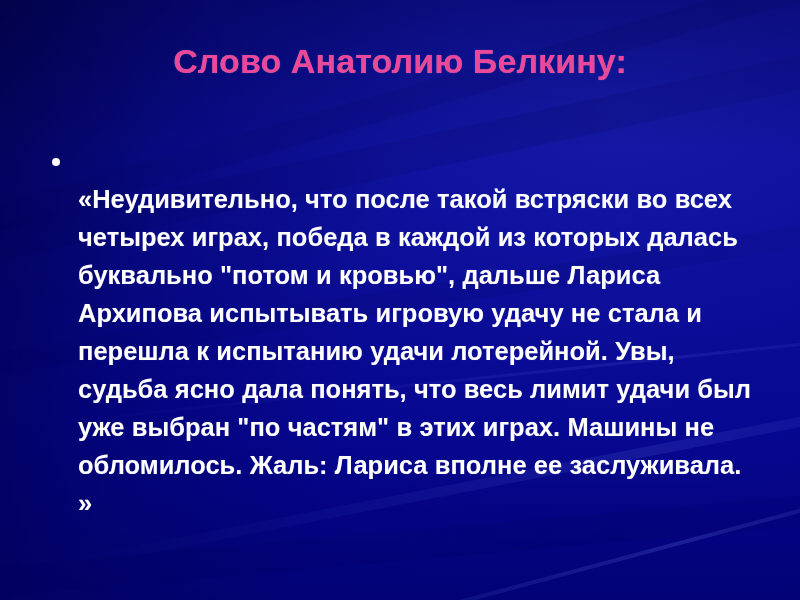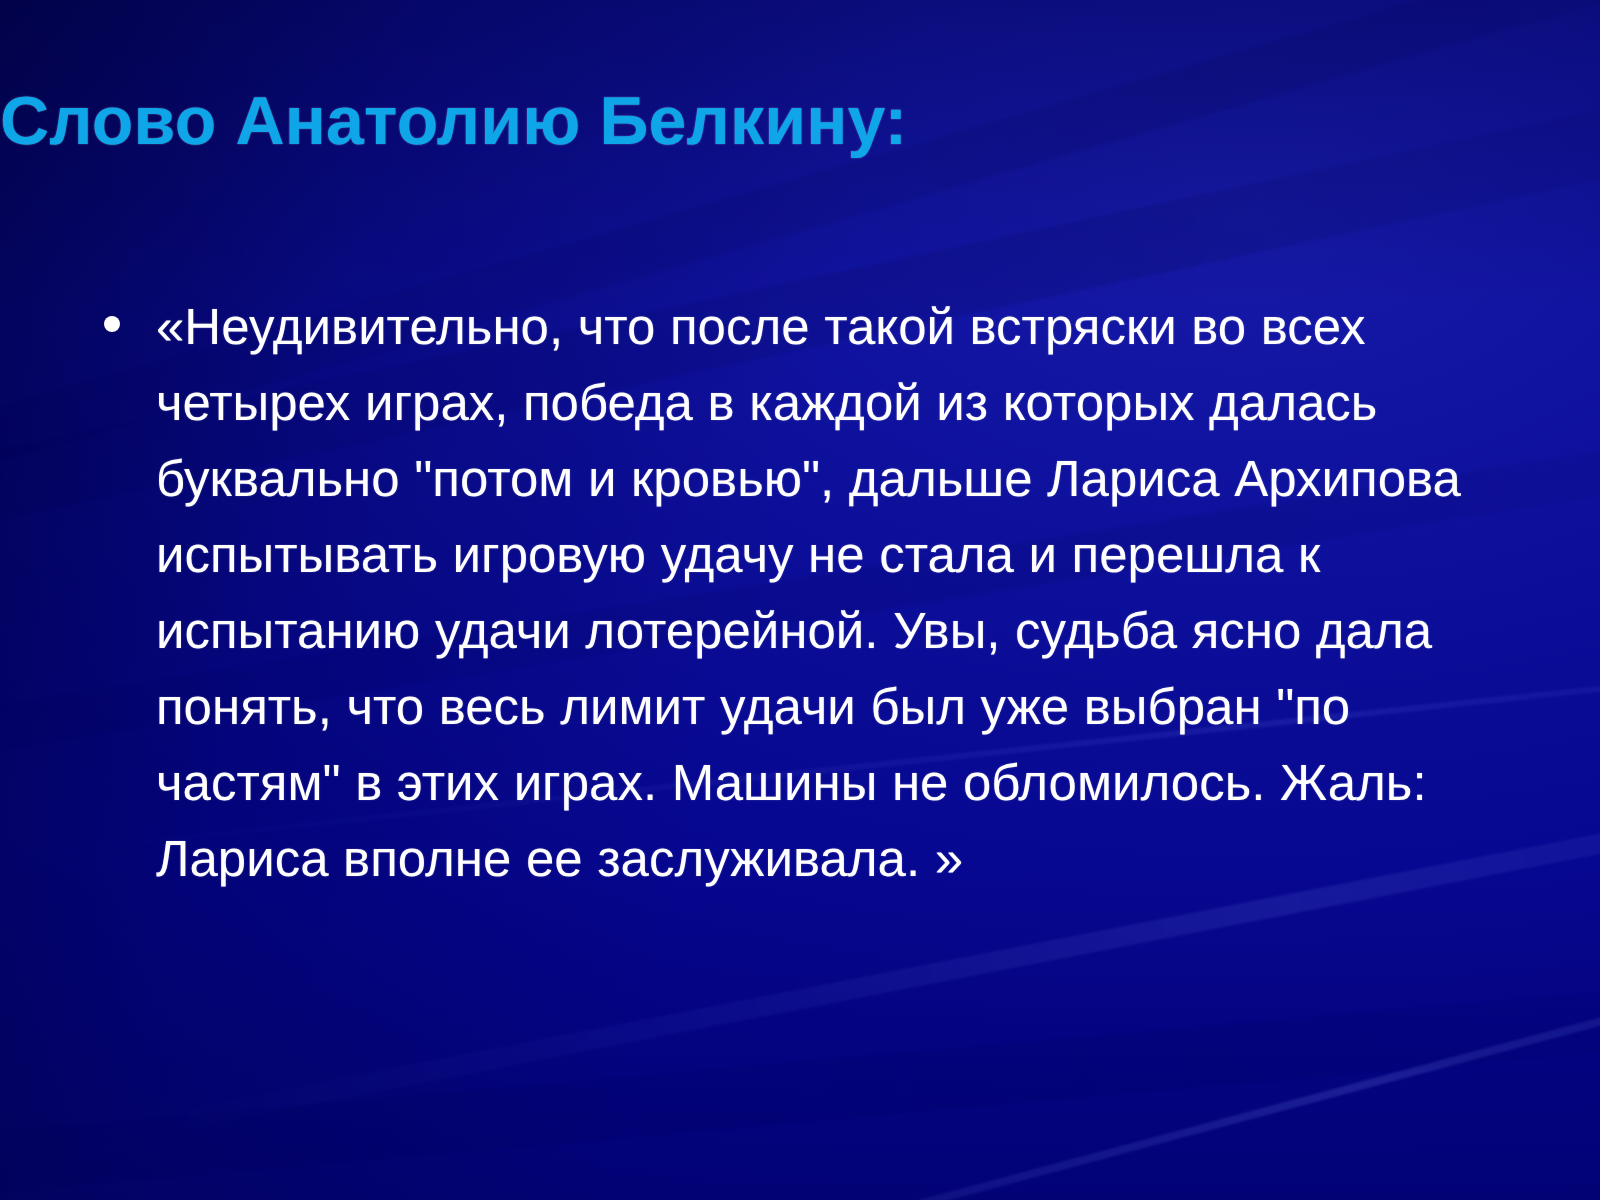--- a/index.html
+++ b/index.html
@@ -81,21 +81,22 @@
     z-index: 3;
     width: 100%;
     height: 100%;
   }
 
   .slide-title {
     position: absolute;
     left: 0;
     right: 0;
     top: 42px;
-    color: #0ea5e9;
+    text-align: center;
+    color: #ec4899;
     font-size: 34px;
     font-weight: bold;
     letter-spacing: 0.1px;
     line-height: 1.12;
     text-shadow: 0 0 1px rgba(255,255,255,0.35);
     white-space: nowrap;
   }
 
   .body-block {
     position: absolute;
@@ -114,24 +115,25 @@
     background: #ffffff;
     margin-top: 13px;
     margin-right: 18px;
   }
 
   .body-text {
     flex: 1 1 auto;
     color: #ffffff;
     font-size: 25.5px;
     line-height: 38px;
-    font-weight: normal;
+    font-weight: bold;
     text-shadow: 0 0 1px rgba(255,255,255,0.25);
     hyphens: none;
     word-spacing: 0.2px;
+    margin-top: 35px;
   }
 </style>
 </head>
 <body>
 
 <div id="slide">
 
   <div class="bg-base"></div>
   <div class="bg-vignette"></div>
 

